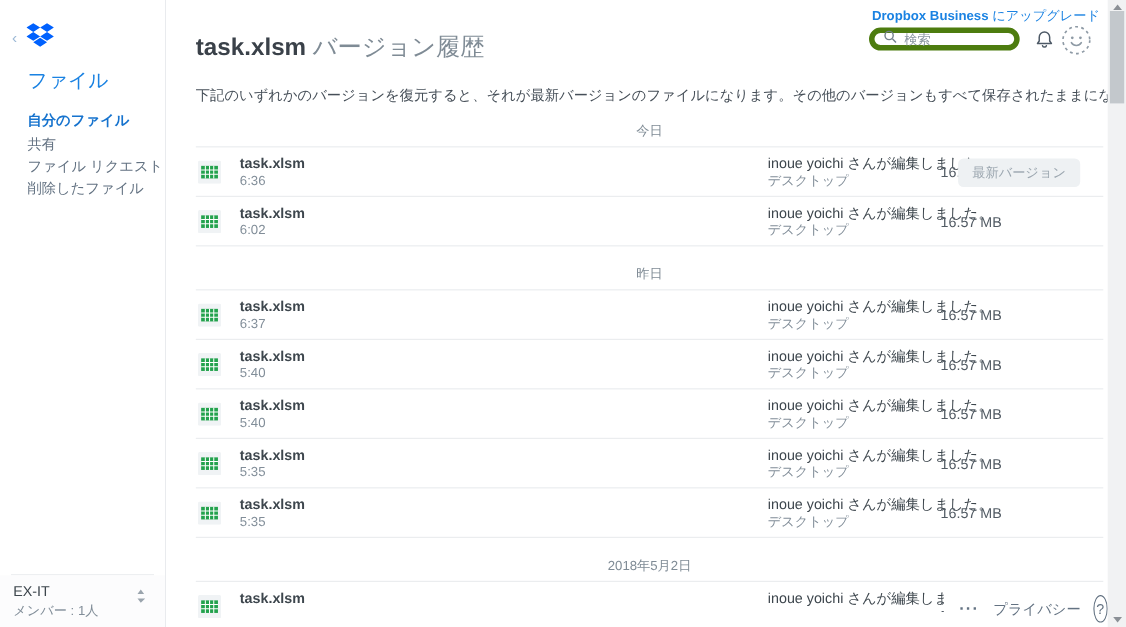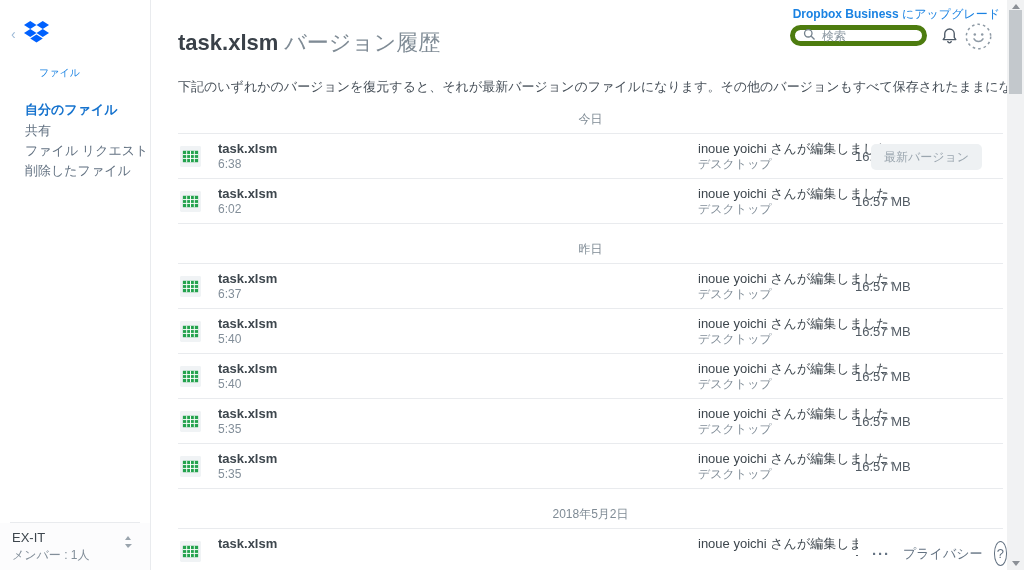--- a/index.html
+++ b/index.html
@@ -8,21 +8,21 @@
     font-family:"Liberation Sans","DejaVu Sans",sans-serif;
     background:#ffffff; color:#3d464d; position:relative;
   }
 
   
   .sidebar { position:absolute; left:0; top:0; width:151px; height:570px;
              background:#ffffff; border-right:1px solid #e9ebee; }
   .collapse-chevron { position:absolute; left:11px; top:27px; font-size:14px;
              color:#9cb9d6; cursor:pointer; line-height:14px; }
   .logo { position:absolute; left:24px; top:21px; cursor:pointer; }
-  .files-link { position:absolute; left:39px; top:65px; font-size:10px;
+  .files-link { position:absolute; left:25px; top:65px; font-size:18px;
              color:#1a82e2; cursor:pointer; line-height:16px; }
   .nav-item { position:absolute; left:25px; font-size:13px; line-height:15px;
              color:#637282; cursor:pointer; white-space:nowrap; }
   .nav-item.active { color:#1673ce; font-weight:bold; }
   .nav-0 { top:102px; } .nav-1 { top:123px; } .nav-2 { top:143px; } .nav-3 { top:163px; }
 
   .team-divider { position:absolute; left:10px; right:10px; top:522px;
              border-top:1px solid #e9ebee; }
   .team-box { position:absolute; left:0; top:523px; width:150px; height:47px;
              cursor:pointer; background:#fcfcfd; }
@@ -179,21 +179,21 @@
           <line x1="7" y1="5" x2="7" y2="17"></line>
                   <line x1="11" y1="5" x2="11" y2="17"></line>
                   <line x1="15" y1="5" x2="15" y2="17"></line>
           <line x1="3" y1="9" x2="19" y2="9"></line>
                   <line x1="3" y1="13" x2="19" y2="13"></line>
         </g>
       </svg>
     </span>
     <div class="name-col">
       <div class="file-name">task.xlsm</div>
-      <div class="file-time">6:38</div>
+      <div class="file-time">6:36</div>
     </div>
     <div class="editor-col">
       <div class="editor-text">inoue yoichi さんが編集しました。</div>
       <div class="editor-source">デスクトップ</div>
     </div>
     <div class="file-size">16.57 MB</div>
     <button class="latest-btn">最新バージョン</button>
   </div>
 
   <div class="row">

